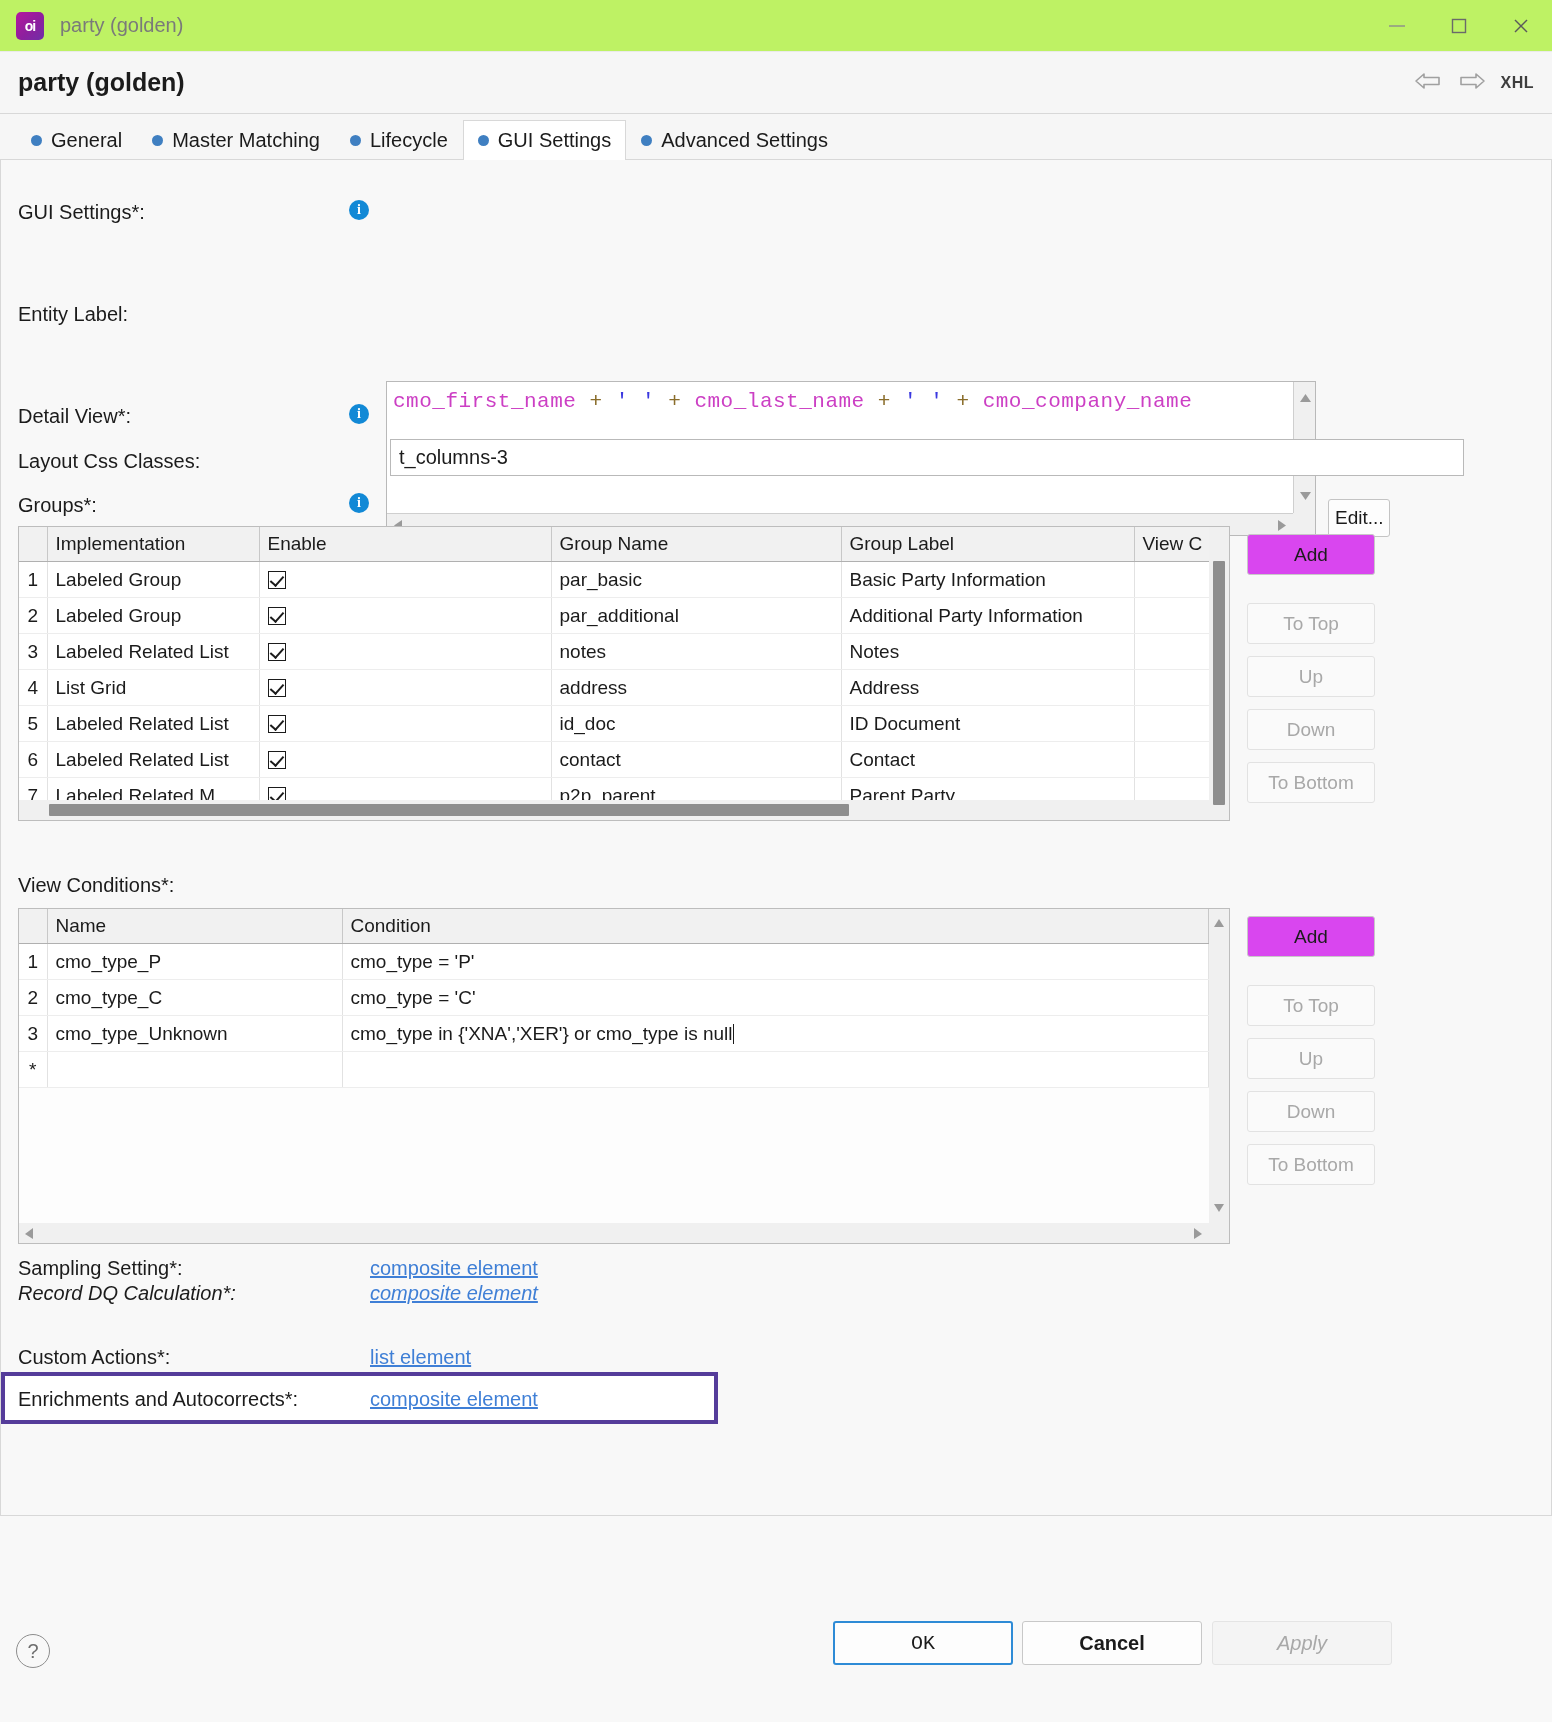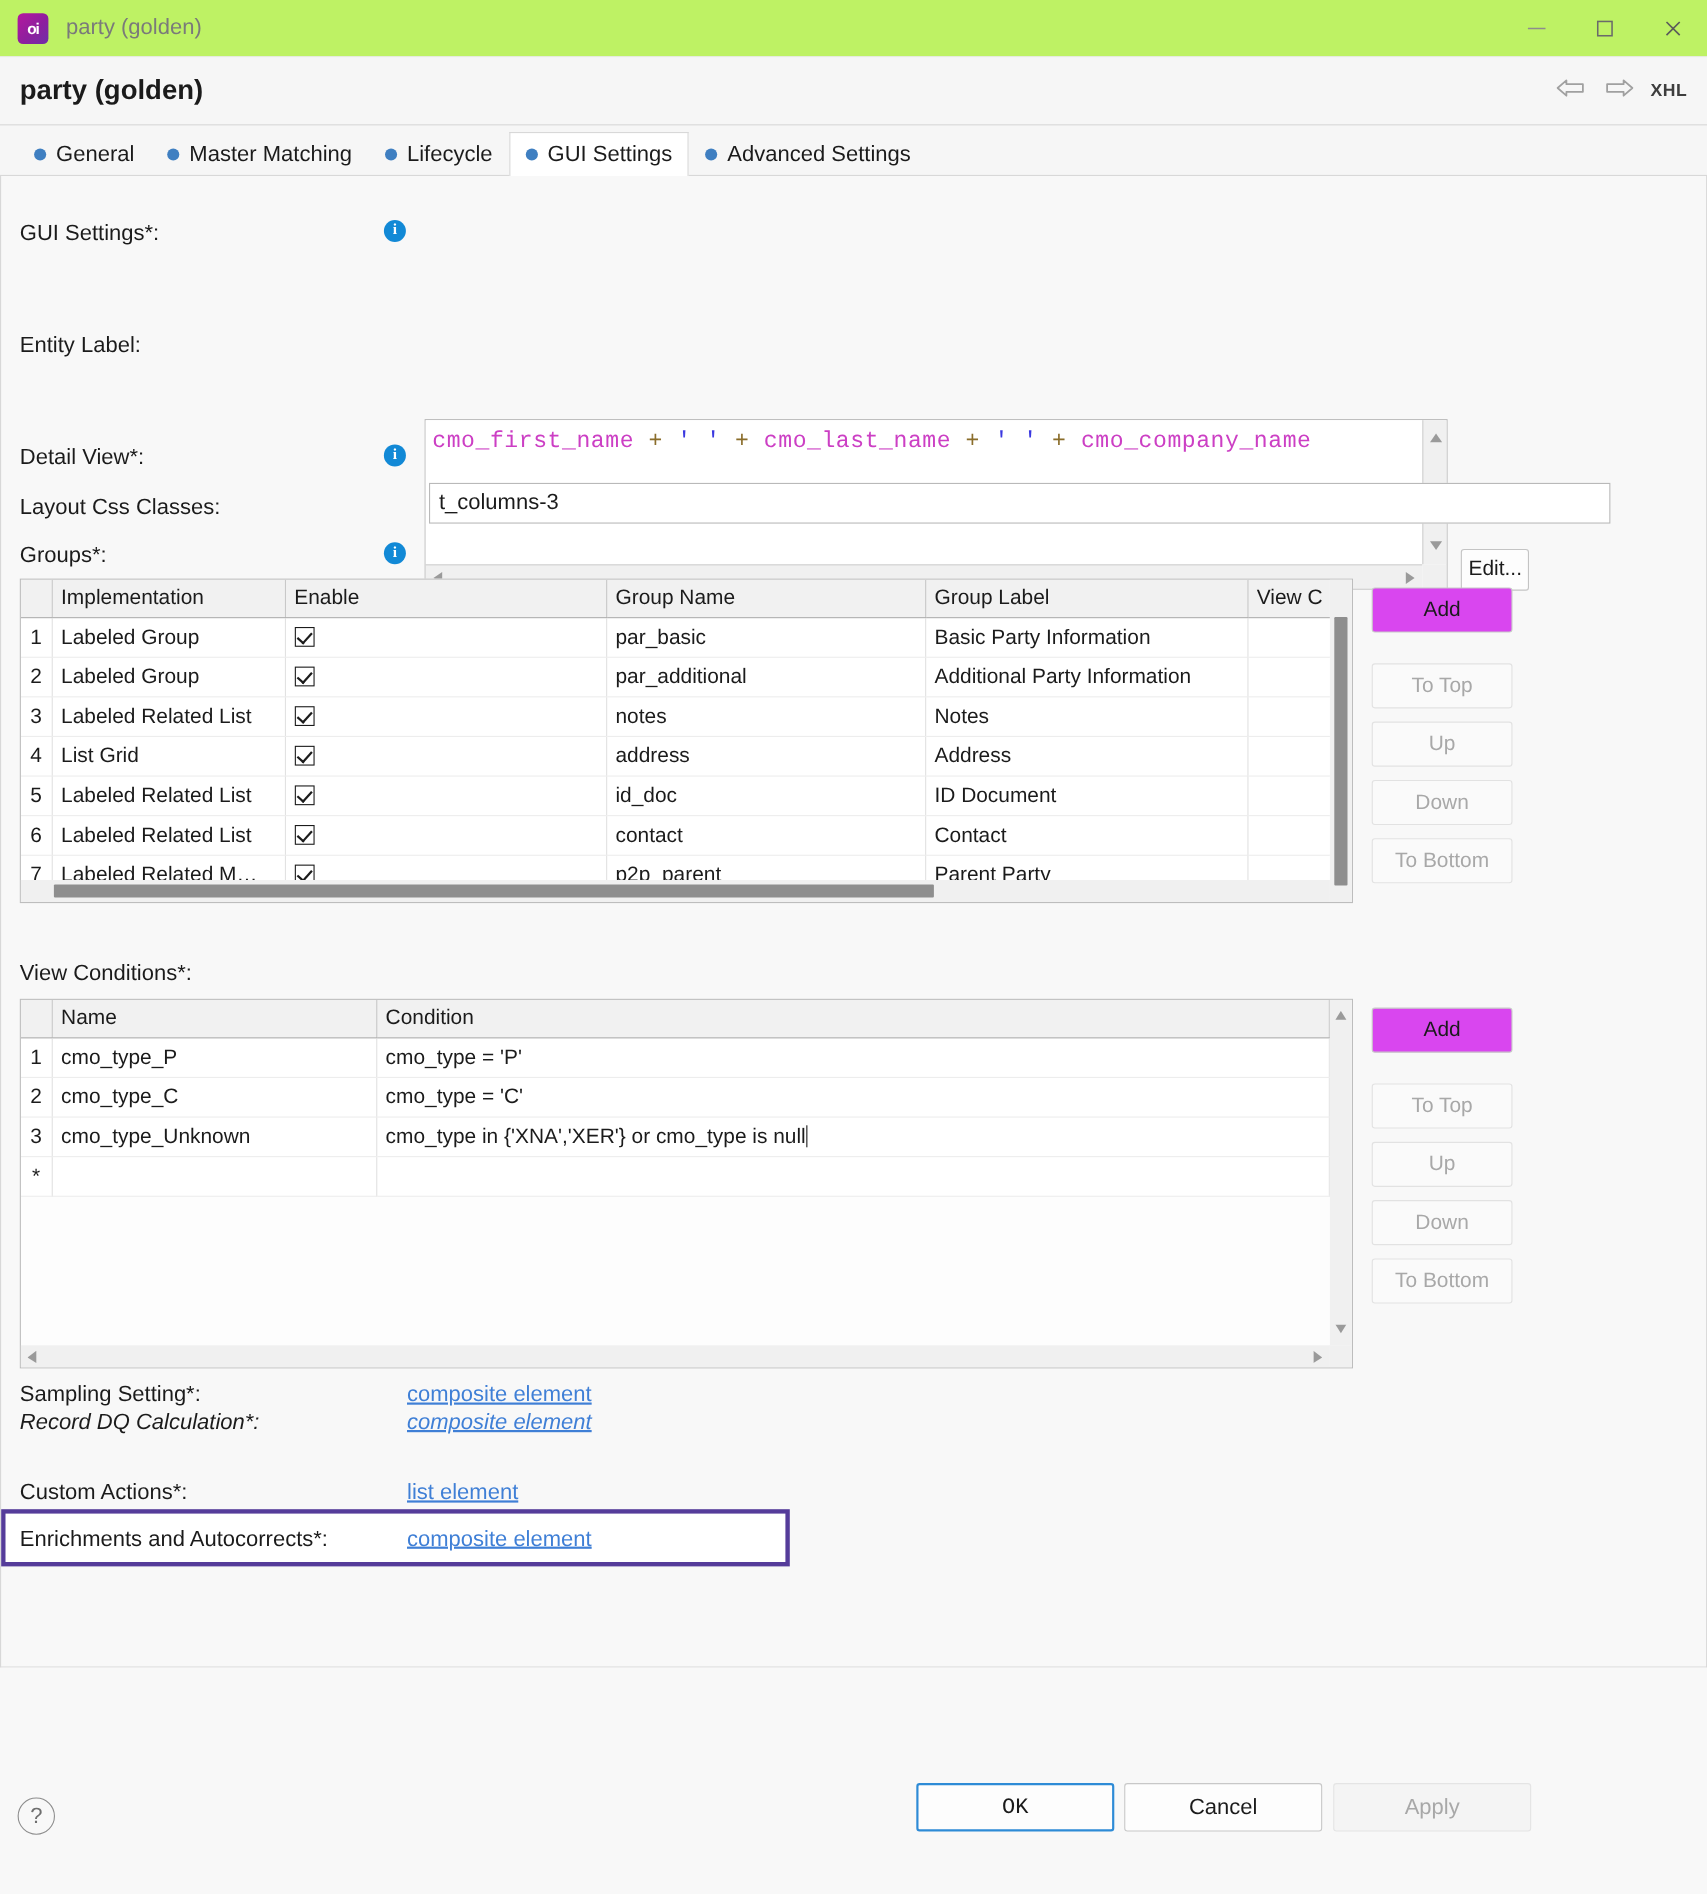--- a/index.html
+++ b/index.html
@@ -461,15 +461,15 @@
   <div class="linkrow" style="left:17px; top:1228px;">
     <span class="k">Enrichments and Autocorrects*:</span>
     <a class="lnk" href="#">composite element</a>
   </div>
 
 </div>
 
 <div class="footer">
   <div class="help-icon">?</div>
   <div class="fbtn primary" style="left:833px;">OK</div>
-  <div class="fbtn" style="left:1022px;">Cancel</div>
-  <div class="fbtn disabled" style="left:1212px;">Apply</div>
+  <div class="fbtn" style="left:1022px;font-weight:bold;">Cancel</div>
+  <div class="fbtn disabled" style="left:1212px;font-style:italic;">Apply</div>
 </div>
 
 </body></html>

